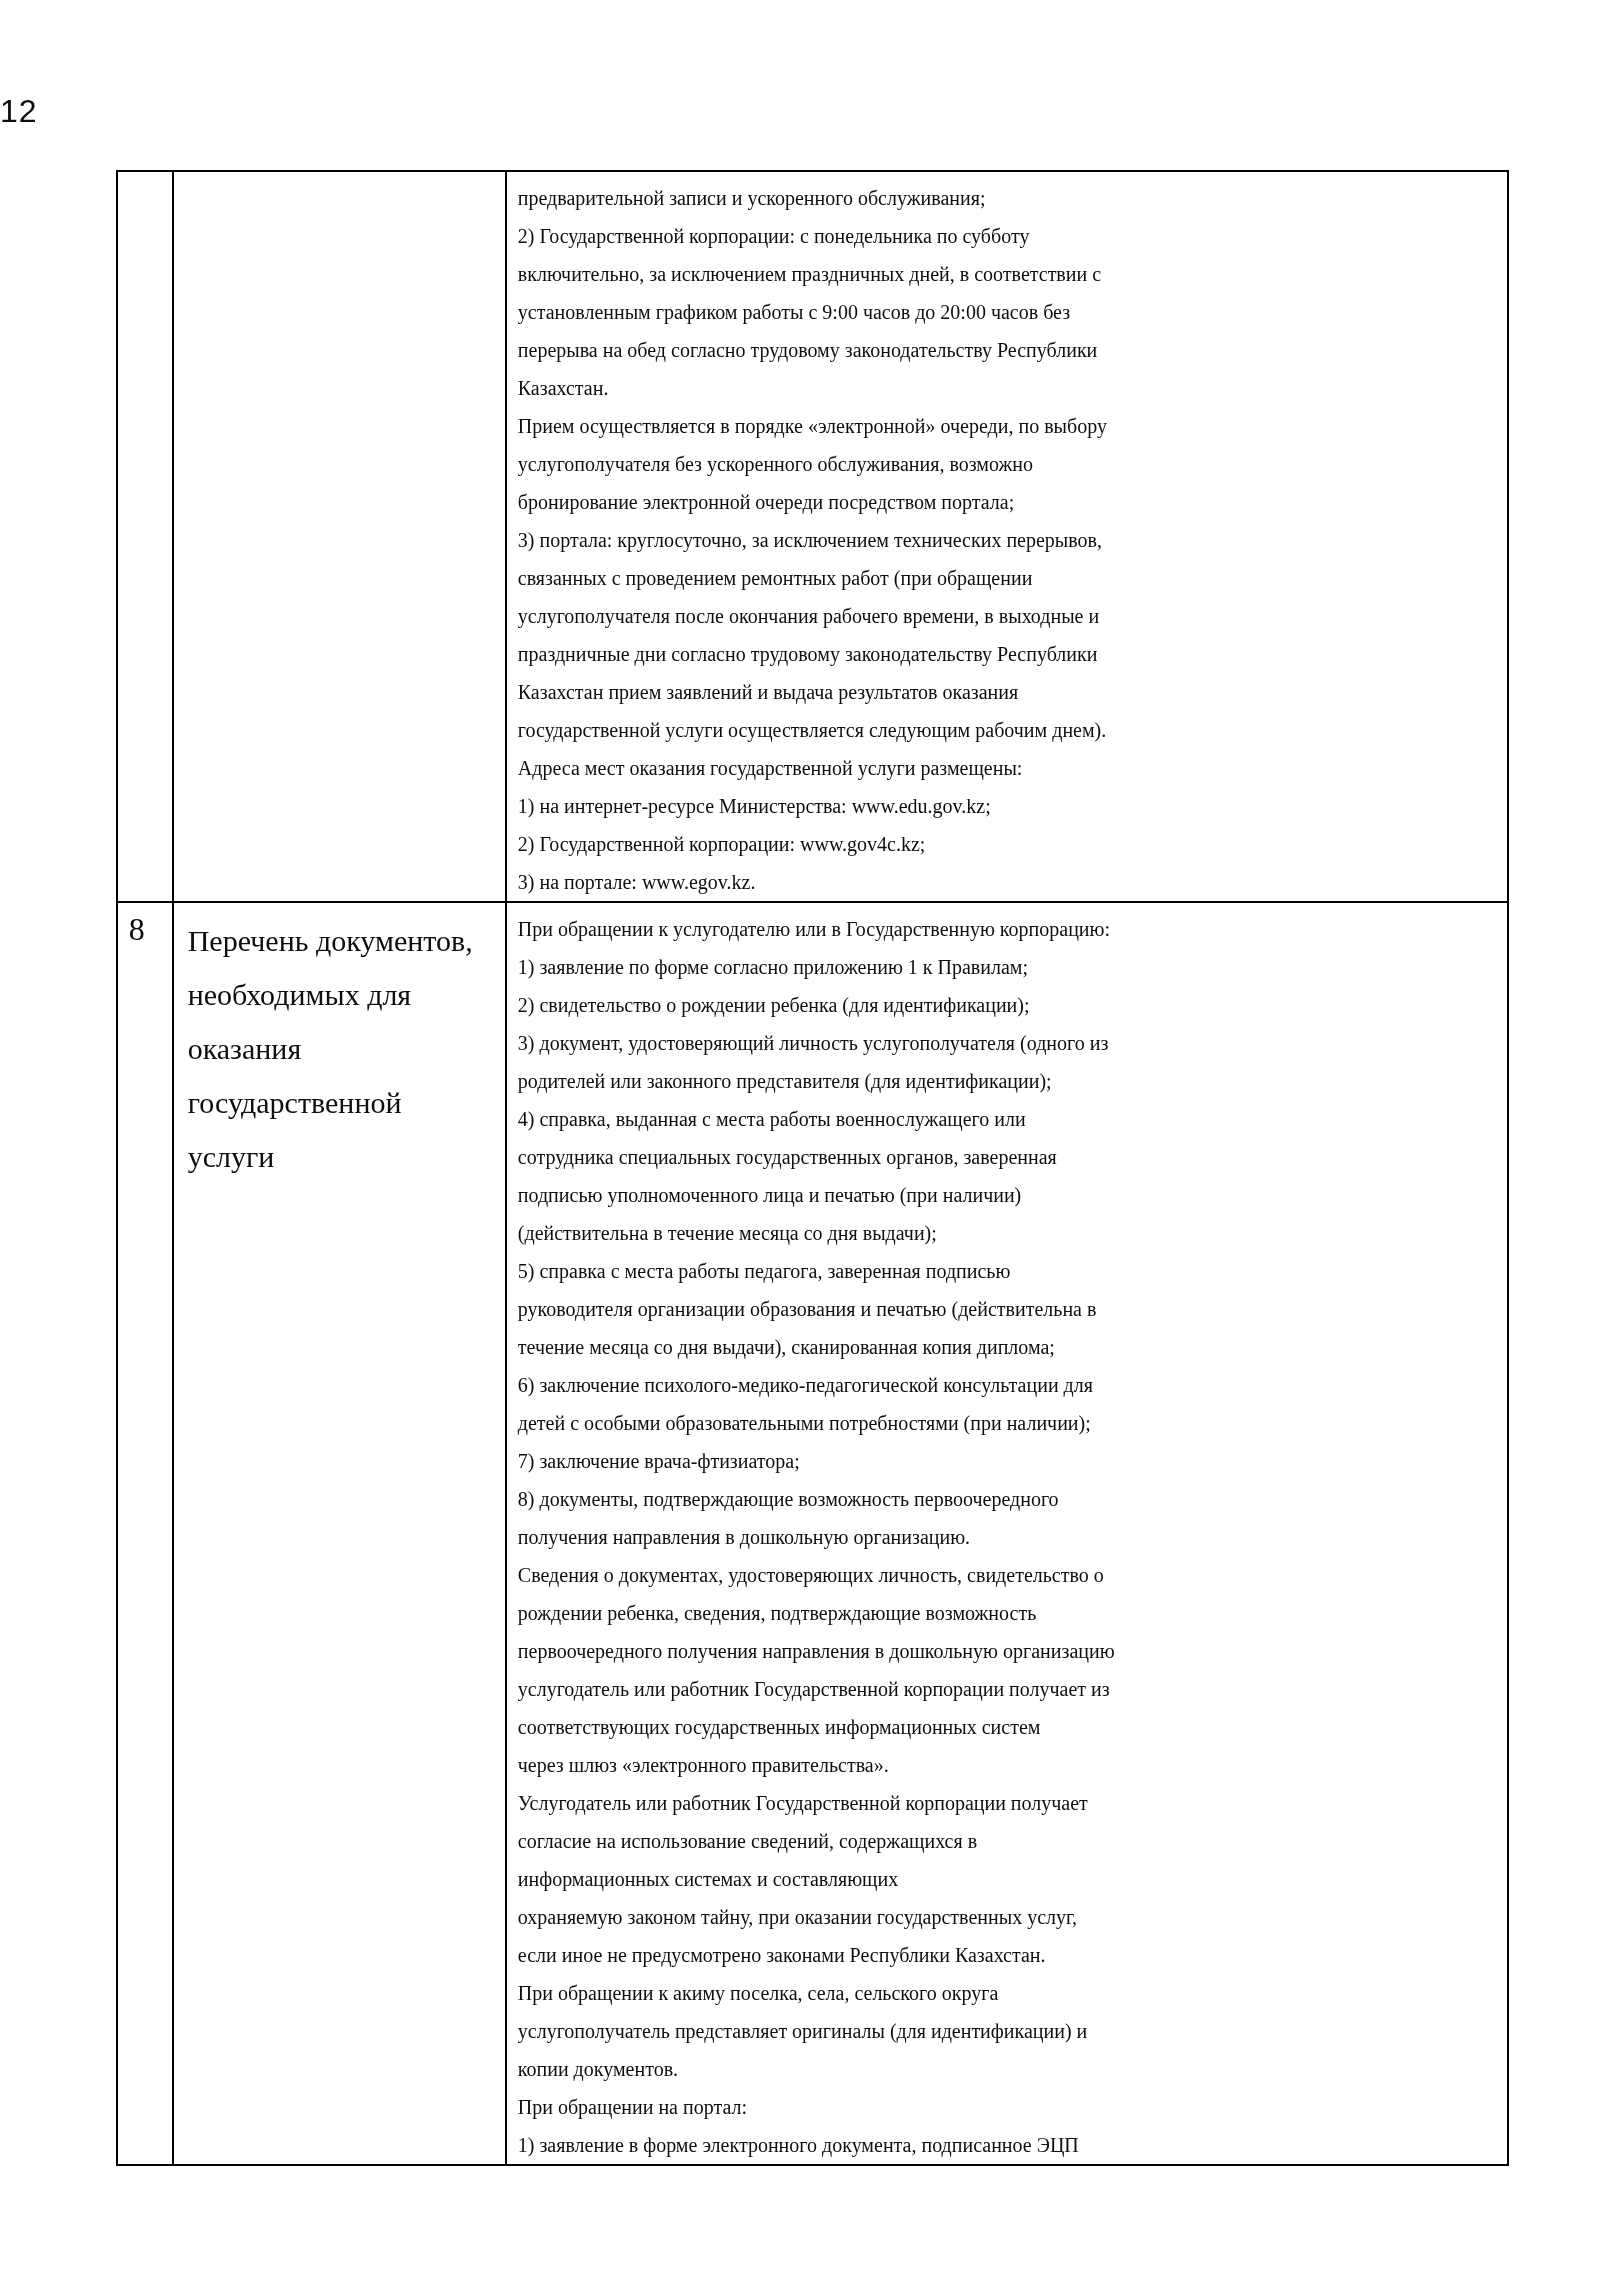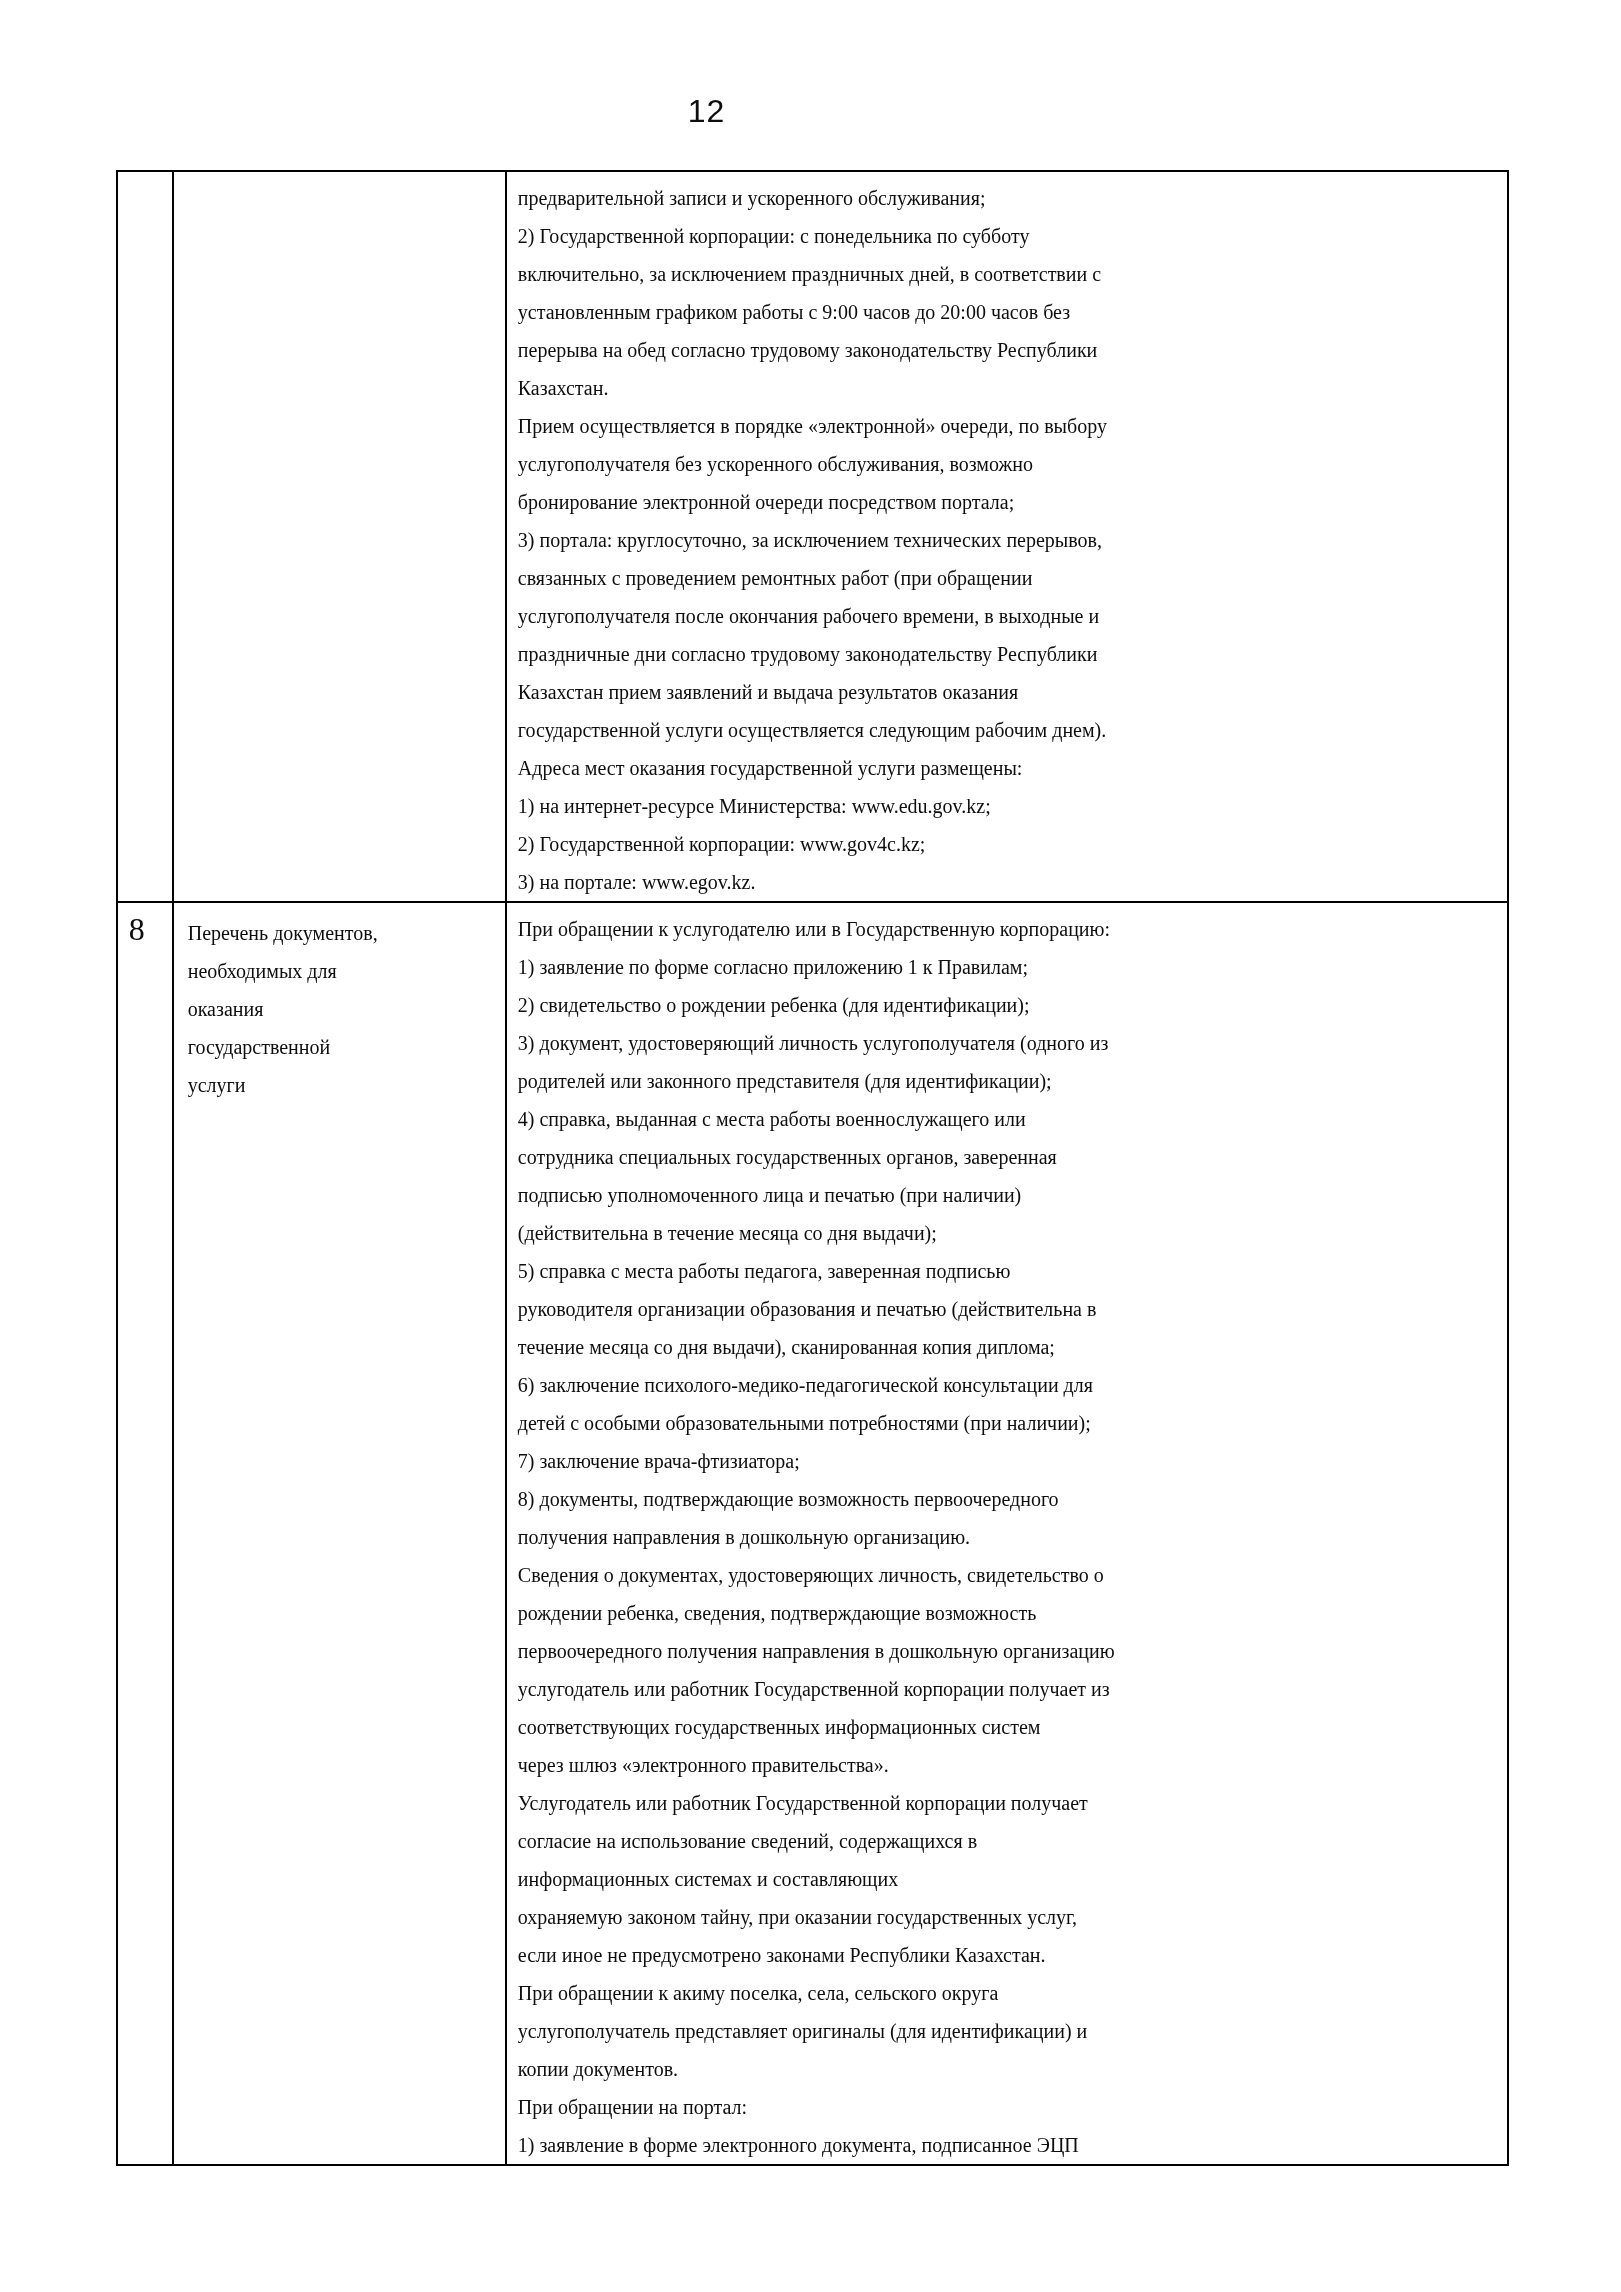--- a/index.html
+++ b/index.html
@@ -12,21 +12,20 @@
     width: 1621px;
     height: 2293px;
     font-family: "Liberation Serif", serif;
     color: #0e0e0e;
   }
   .page-number {
     position: absolute;
     top: 93px;
     left: 0;
     width: 1413px;
-    text-align: center;
     font-family: "Liberation Sans", sans-serif;
     font-size: 32px;
     letter-spacing: 1px;
   }
   table.doc-table {
     position: absolute;
     left: 116px;
     top: 170px;
     width: 1391px;
     border-collapse: collapse;
@@ -43,22 +42,22 @@
   col.col-content { width: 1002px;}
   tr.row-1 { height: 730px;  }
   tr.row-2 { height: 1261px; }
   td.cell-num {
     padding: 7.8px 3.9px 0 10.8px;
     font-size: 32px;
     line-height: 37px;
   }
   td.cell-label {
     padding: 10.8px 7.8px 0 13.7px;
-    font-size: 20px;
-    line-height: 38px;
+    font-size: 30px;
+    line-height: 54px;
     white-space: pre-line;
   }
   td.cell-content {
     padding: 6.9px 7.8px 0 10.8px;
     font-size: 20px;
     line-height: 38px;
     white-space: pre-line;
   }
 </style>
 </head>

